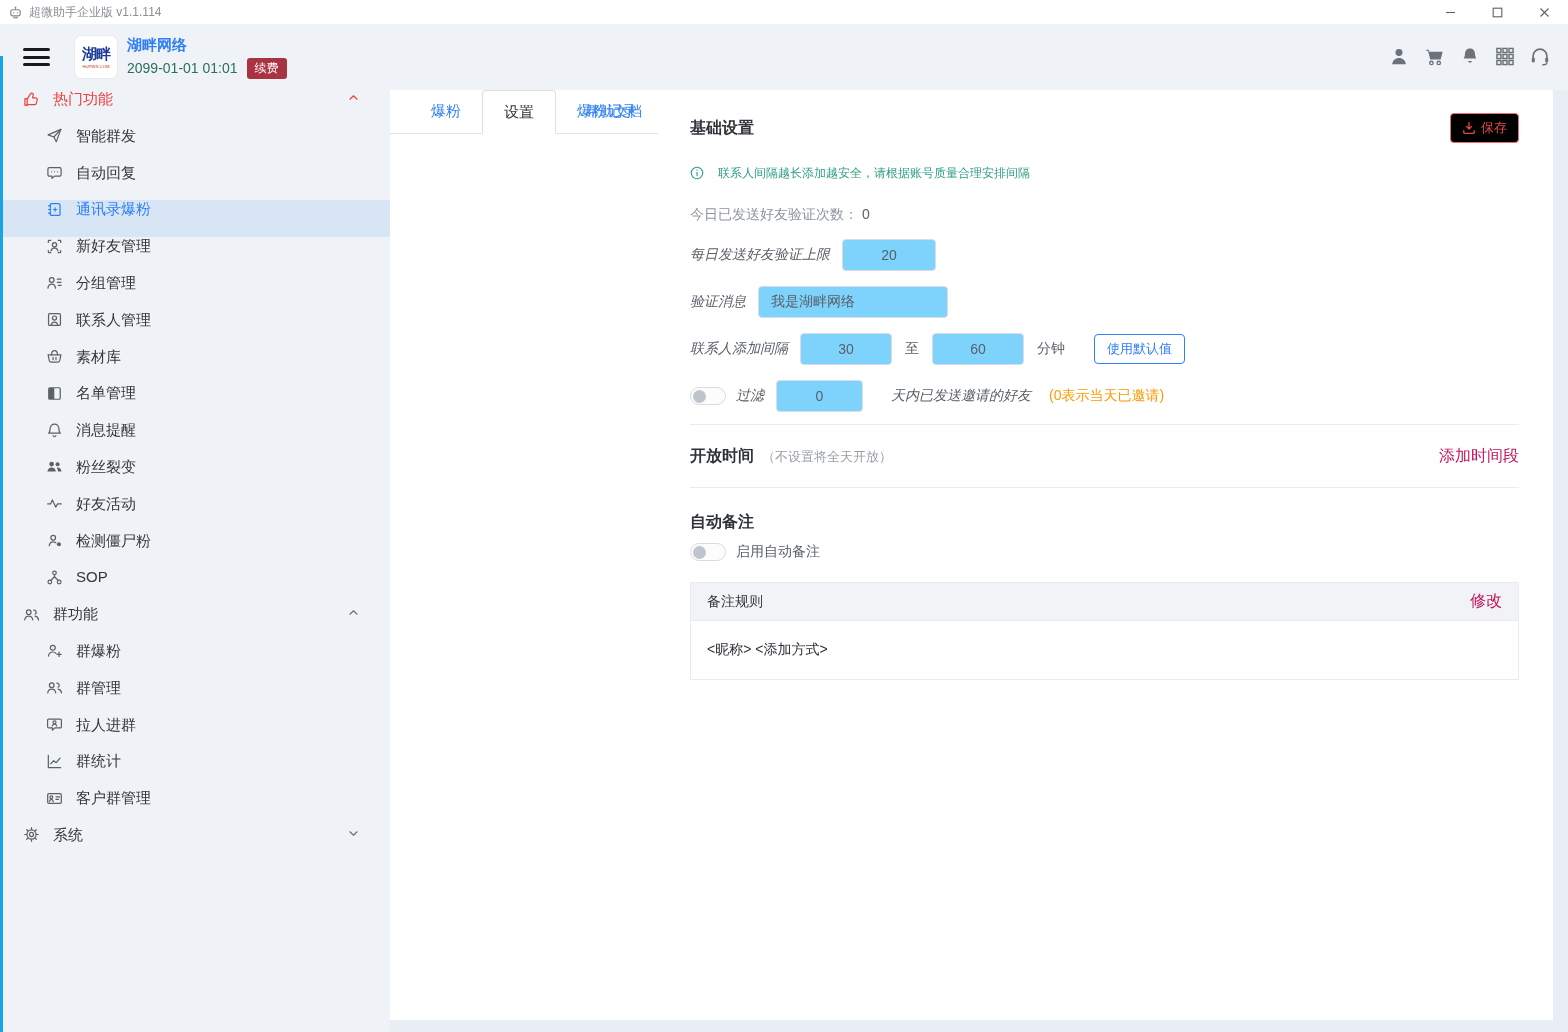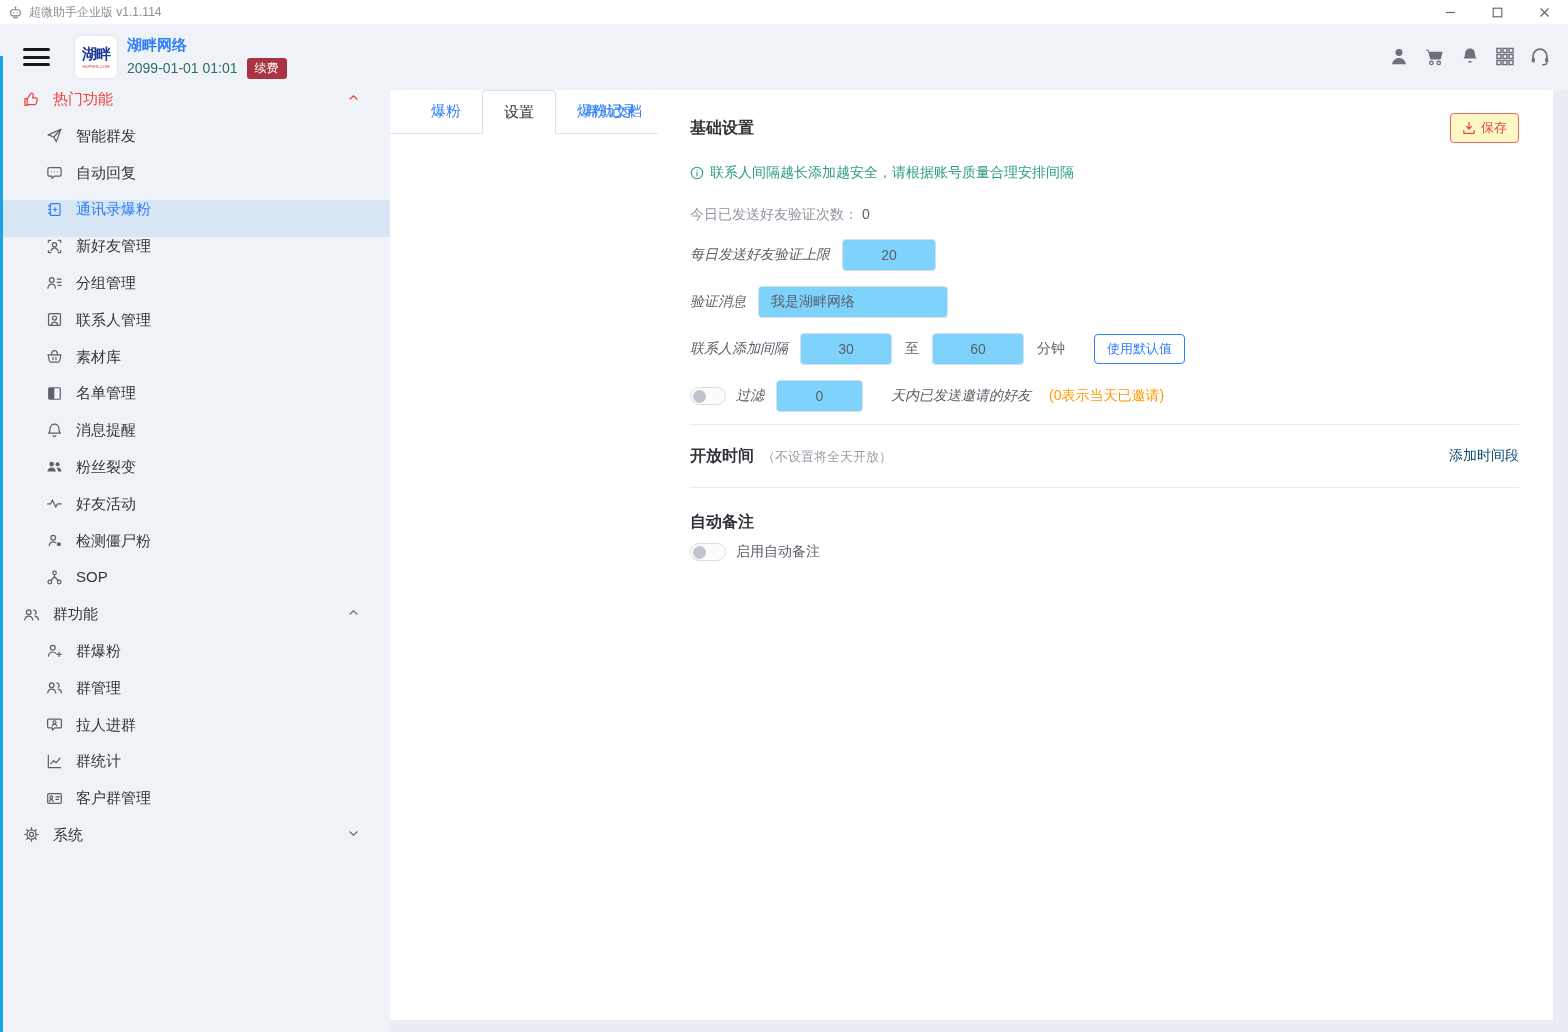--- a/index.html
+++ b/index.html
@@ -41,44 +41,44 @@
   
   .main { flex:1; background:#fff; margin:0 15px 12px 0; display:flex; flex-direction:row; overflow:hidden; }
   .tabbar { height:44px; border-bottom:1px solid #e0e4ea; display:flex; align-items:stretch; padding-left:20px; position:relative; flex:none; }
   .tab { display:flex; align-items:center; padding:0 21px; font-size:15px; color:#2f7ff7; cursor:pointer; }
   .tab.active { background:#fff; border:1px solid #dcdfe6; border-bottom:1px solid #fff; border-radius:4px 4px 0 0;
     margin-bottom:-1px; color:#2f3338; }
   .help-link { position:absolute; right:16px; top:50%; transform:translateY(-50%); color:#2f7ff7; font-size:14px; cursor:pointer; }
   .content { padding:0 34px 0 32px; flex:1; overflow:hidden; }
   .sec-head { display:flex; justify-content:space-between; align-items:center; margin-top:22px; height:32px; }
   .sec-title { font-size:16px; font-weight:bold; color:#2f3338; }
-  .btn-save { display:flex; align-items:center; gap:5px; border:1px solid #ef6a6a; color:#e64848; background:#fef9c3;
+  .btn-save { display:flex; align-items:center; gap:5px; border:1px solid #ef6a6a; color:#e64848; background:#000000;
     border-radius:4px; height:30px; padding:14px 11px; font-size:13px; cursor:pointer; }
-  .info-line { margin-top:20px; color:#2e9d84; font-size:14px; display:flex; align-items:center; gap:6px; height:18px; }
+  .info-line { margin-top:20px; color:#2e9d84; font-size:12px; display:flex; align-items:center; gap:14px; height:18px; }
   .gray-line { margin-top:24px; font-size:14px; color:#8f959e; height:18px; }
   .gray-line .val { color:#5a6068; margin-left:4px; }
   .frow { display:flex; align-items:center; margin-top:15px; font-size:14px; color:#5a6068; height:32px; }
   .flabel { margin-right:12px;font-style:italic; }
   .inp { height:32px; border:1px solid #d9dce3; border-radius:4px; background:#7dd3fc; display:flex; align-items:center;
     justify-content:center; font-size:14px; color:#5a6068; cursor:text; }
   .inp.left { justify-content:flex-start; padding-left:12px; }
   .w94 { width:94px; } .w190 { width:190px; } .w92 { width:92px; } .w87 { width:87px; }
   .mid-label { margin:0 13px; }
   .btn-default { margin-left:16px; height:30px; padding:0 12px; border:1px solid #2f7ff7; color:#2f7ff7; border-radius:4px;
     background:#fff; font-size:13px; display:flex; align-items:center; cursor:pointer; }
   .switch { width:36px; height:18px; border:1px solid #d9dce3; border-radius:10px; background:#fcfcfd; position:relative; flex:none; cursor:pointer; }
   .switch::after { content:""; position:absolute; left:2px; top:1.5px; width:13px; height:13px; border-radius:50%; background:#bfc4cd; }
   .sw-gap { margin-left:10px; }
   .hint-orange { color:#ff9900; margin-left:6px; }
   .divider { height:1px; background:#e8ebf0; }
   .div1 { margin-top:12px; }
   .row-between { display:flex; justify-content:space-between; align-items:center; height:62px; }
   .title-inline { font-size:16px; font-weight:bold; color:#2f3338; display:flex; align-items:baseline; }
   .hint-gray { font-size:13px; color:#9aa0a8; margin-left:8px; font-weight:normal; }
-  .link-blue { color:#0c4a6e; font-size:14px; cursor:pointer; }
+  .link-blue { color:#be185d; font-size:16px; cursor:pointer; }
   .sub-title { font-size:16px; font-weight:bold; color:#2f3338; margin-top:24px; height:18px; }
   .toggle-row { display:flex; align-items:center; margin-top:13px; font-size:14px; color:#5a6068; height:18px; }
   .note-table { margin-top:21px; border:1px solid #e8ebf0; }
   .nt-head { height:38px; background:#f2f3f6; display:flex; align-items:center; justify-content:space-between;
     padding:0 16px; font-size:14px; color:#33373d; border-bottom:1px solid #e8ebf0; }
   .nt-row { height:58px; display:flex; align-items:center; padding:0 16px; font-size:14px; color:#2f3338; background:#fff; }
   .icn svg { display:block; }
 </style>
 </head>
 <body>
@@ -486,16 +486,23 @@
 
       <div class="divider"></div>
 
       <div class="sub-title">自动备注</div>
 
       <div class="toggle-row">
         <span class="switch"></span>
         <span class="sw-gap">启用自动备注</span>
       </div>
 
+      <div class="note-table">
+        <div class="nt-head">
+          <span>备注规则</span>
+          <span class="link-blue">修改</span>
+        </div>
+        <div class="nt-row">&lt;昵称&gt; &lt;添加方式&gt;</div>
+      </div>
 
     </div>
   </div>
 </div>
 
 </body></html>

